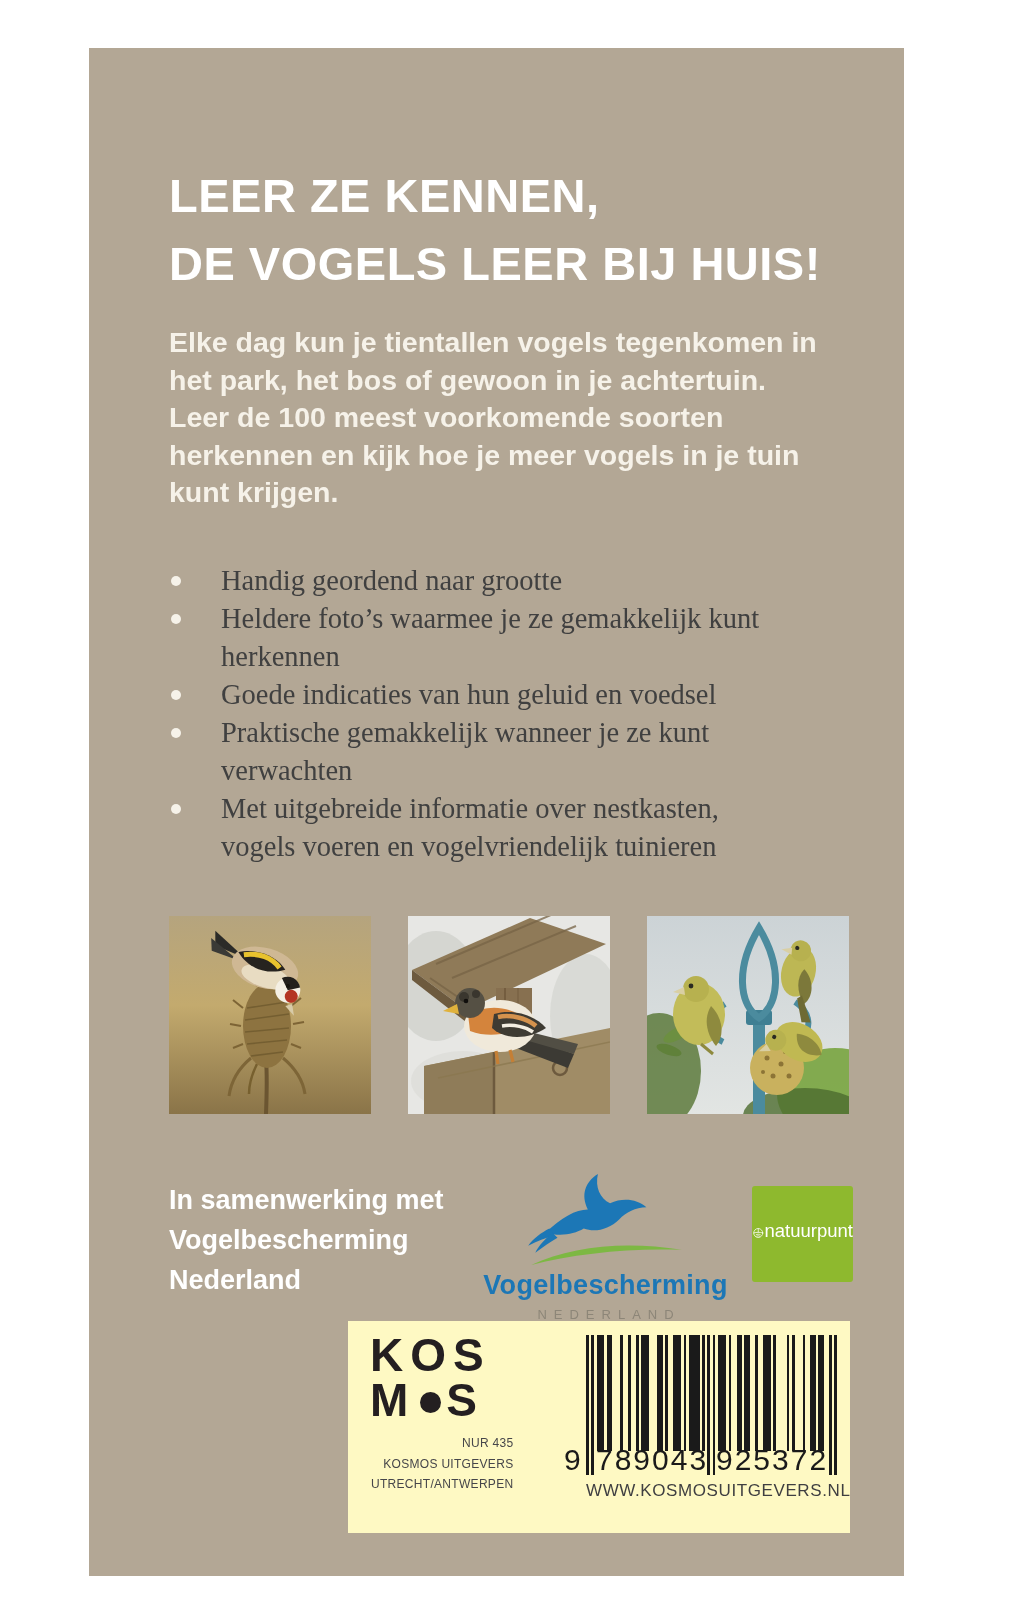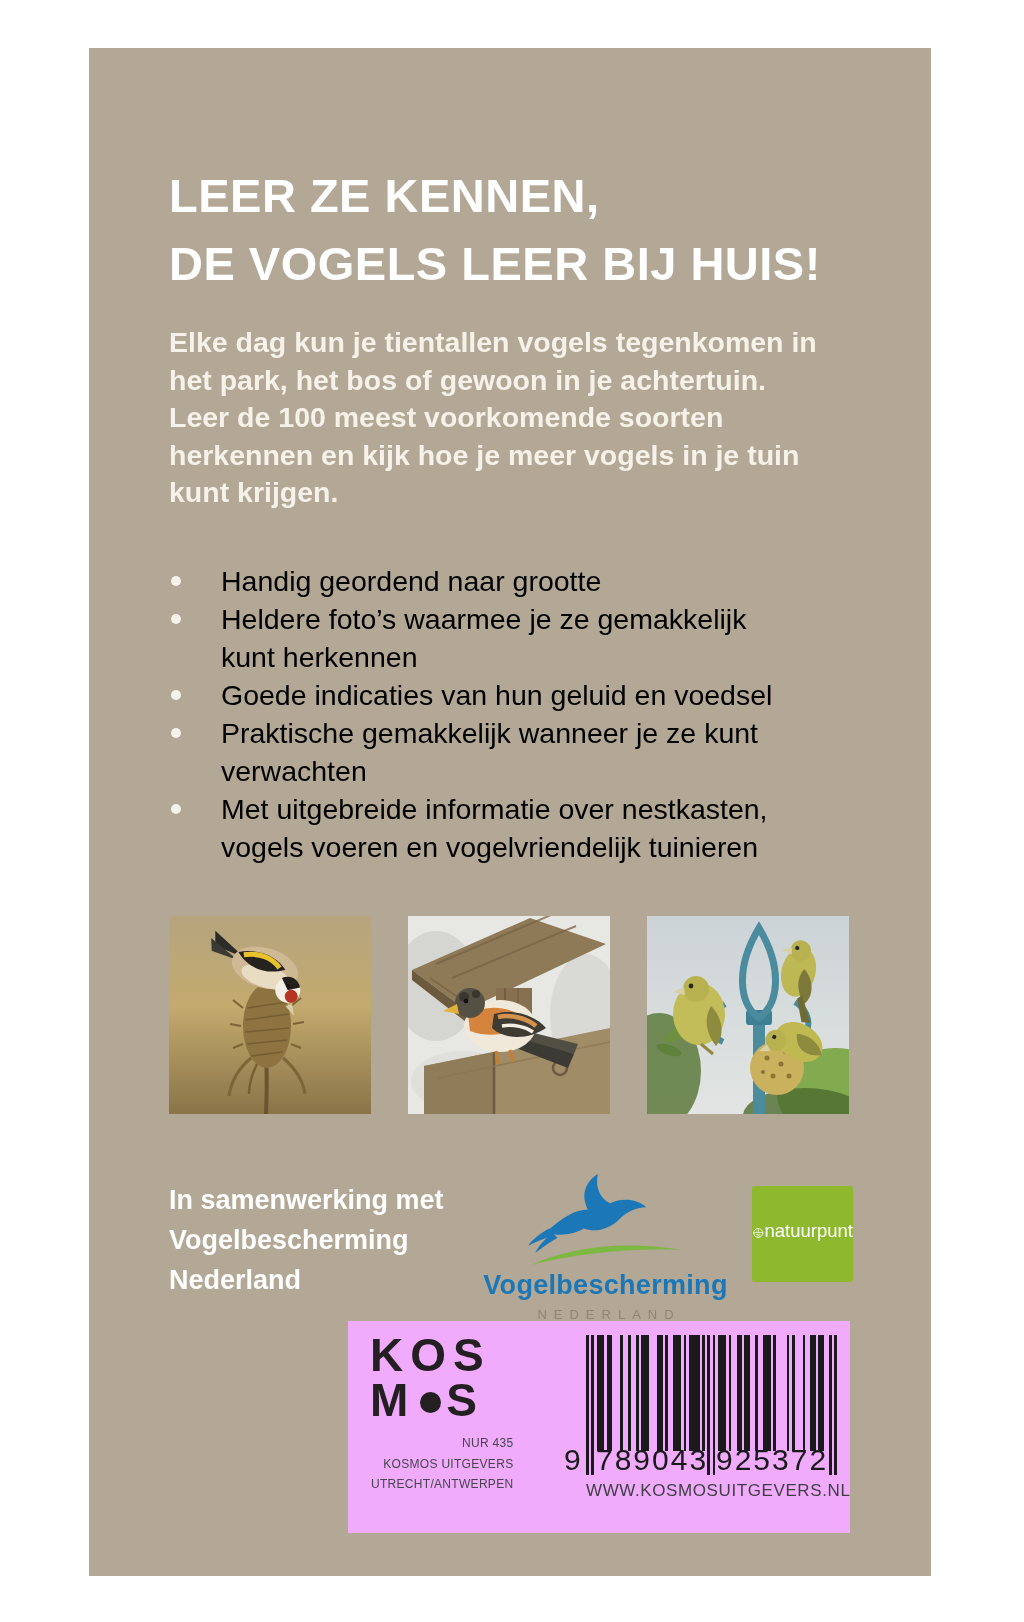--- a/index.html
+++ b/index.html
@@ -1,33 +1,33 @@
 <!DOCTYPE html>
 <html><head>
 <meta charset="utf-8">
 <style>
   * { margin:0; padding:0; box-sizing:border-box; }
   html,body { background:#ffffff; }
   body { font-family:"Liberation Sans", sans-serif; }
-  .page { position:relative; width:1024px; height:1622px; background:#ffffff; overflow:hidden; }
+  .page { position:relative; width:904px; height:1622px; background:#ffffff; overflow:hidden; }
 
   .card { position:absolute; left:89px; top:48px; width:842px; height:1528px;
           background:#b3a795; padding:114px 78px 0 80px; }
 
   
   .heading { color:#ffffff; font-weight:bold; font-size:47px; line-height:68px;
              letter-spacing:0.5px; }
 
   
   .intro { margin-top:26px; width:680px; color:#f6f2e9; font-size:28.5px; line-height:37.5px; }
   .intro p { margin:0;font-weight:bold; }
 
   
   ul.bullets { margin-top:50px; list-style:none; width:640px;
-               color:#000000; font-size:28.5px; line-height:38px; }
+               color:#404040; font-size:28.5px; line-height:38px;font-family:Liberation Serif, serif; }
   ul.bullets li { position:relative; padding-left:52px; max-width:612px; }
   ul.bullets li .dot { position:absolute; left:2px; top:14px; width:10px; height:10px;
                        border-radius:50%; background:#f6f2e9; }
 
   
   .photos { margin-top:50px; display:flex; gap:37px; }
   .photo { width:202px; height:198px; overflow:hidden; flex:none; }
   .photo svg { display:block; width:100%; height:100%; }
 
   
@@ -36,21 +36,21 @@
   .vb-logo { width:260px; display:flex; flex-direction:column; align-items:center; margin-top:-8px; }
   .vb-logo svg { width:170px; height:96px; }
   .vb-name { color:#1c77b6; font-weight:bold; font-size:27px; letter-spacing:0.3px; margin-top:2px; }
   .vb-sub  { color:#8d8678; font-size:13px; letter-spacing:7px; margin-top:6px; text-indent:7px; }
   .np-logo { width:101px; height:96px; background:#8eb92e; border-radius:3px; margin-top:6px;
              display:flex; flex-direction:row; align-items:center; justify-content:flex-end; }
   .np-logo svg { width:58px; height:58px; margin-bottom:2px; }
   .np-label { color:#ffffff; font-size:18.5px; line-height:18px; padding-bottom:6px; }
 
   
-  .pubbox { position:absolute; left:259px; top:1273px; width:502px; height:212px; background:#f0abfc;padding-left:20px; }
+  .pubbox { position:absolute; left:259px; top:1273px; width:502px; height:212px; background:#fef9c3;padding-left:20px; }
   .kosmos { position:absolute; left:22px; top:12px; color:#241f21; font-weight:bold;
             font-size:46px; line-height:45px; letter-spacing:7px; }
   .kosmos .kdot { display:inline-block; width:21px; height:21px; border-radius:50%;
                   background:#241f21; margin:0 5px; transform:translateY(-3px); }
   .imprint { position:absolute; left:23px; top:112px; color:#46464a; font-size:12px;
              line-height:20.5px; letter-spacing:0.3px;text-align:right; }
   .imprint div { white-space:nowrap; }
 
   .barcode-wrap { position:absolute; right:12px; top:14px; width:252px; }
   .bars { position:relative; height:140px; font-size:0; white-space:nowrap; }

